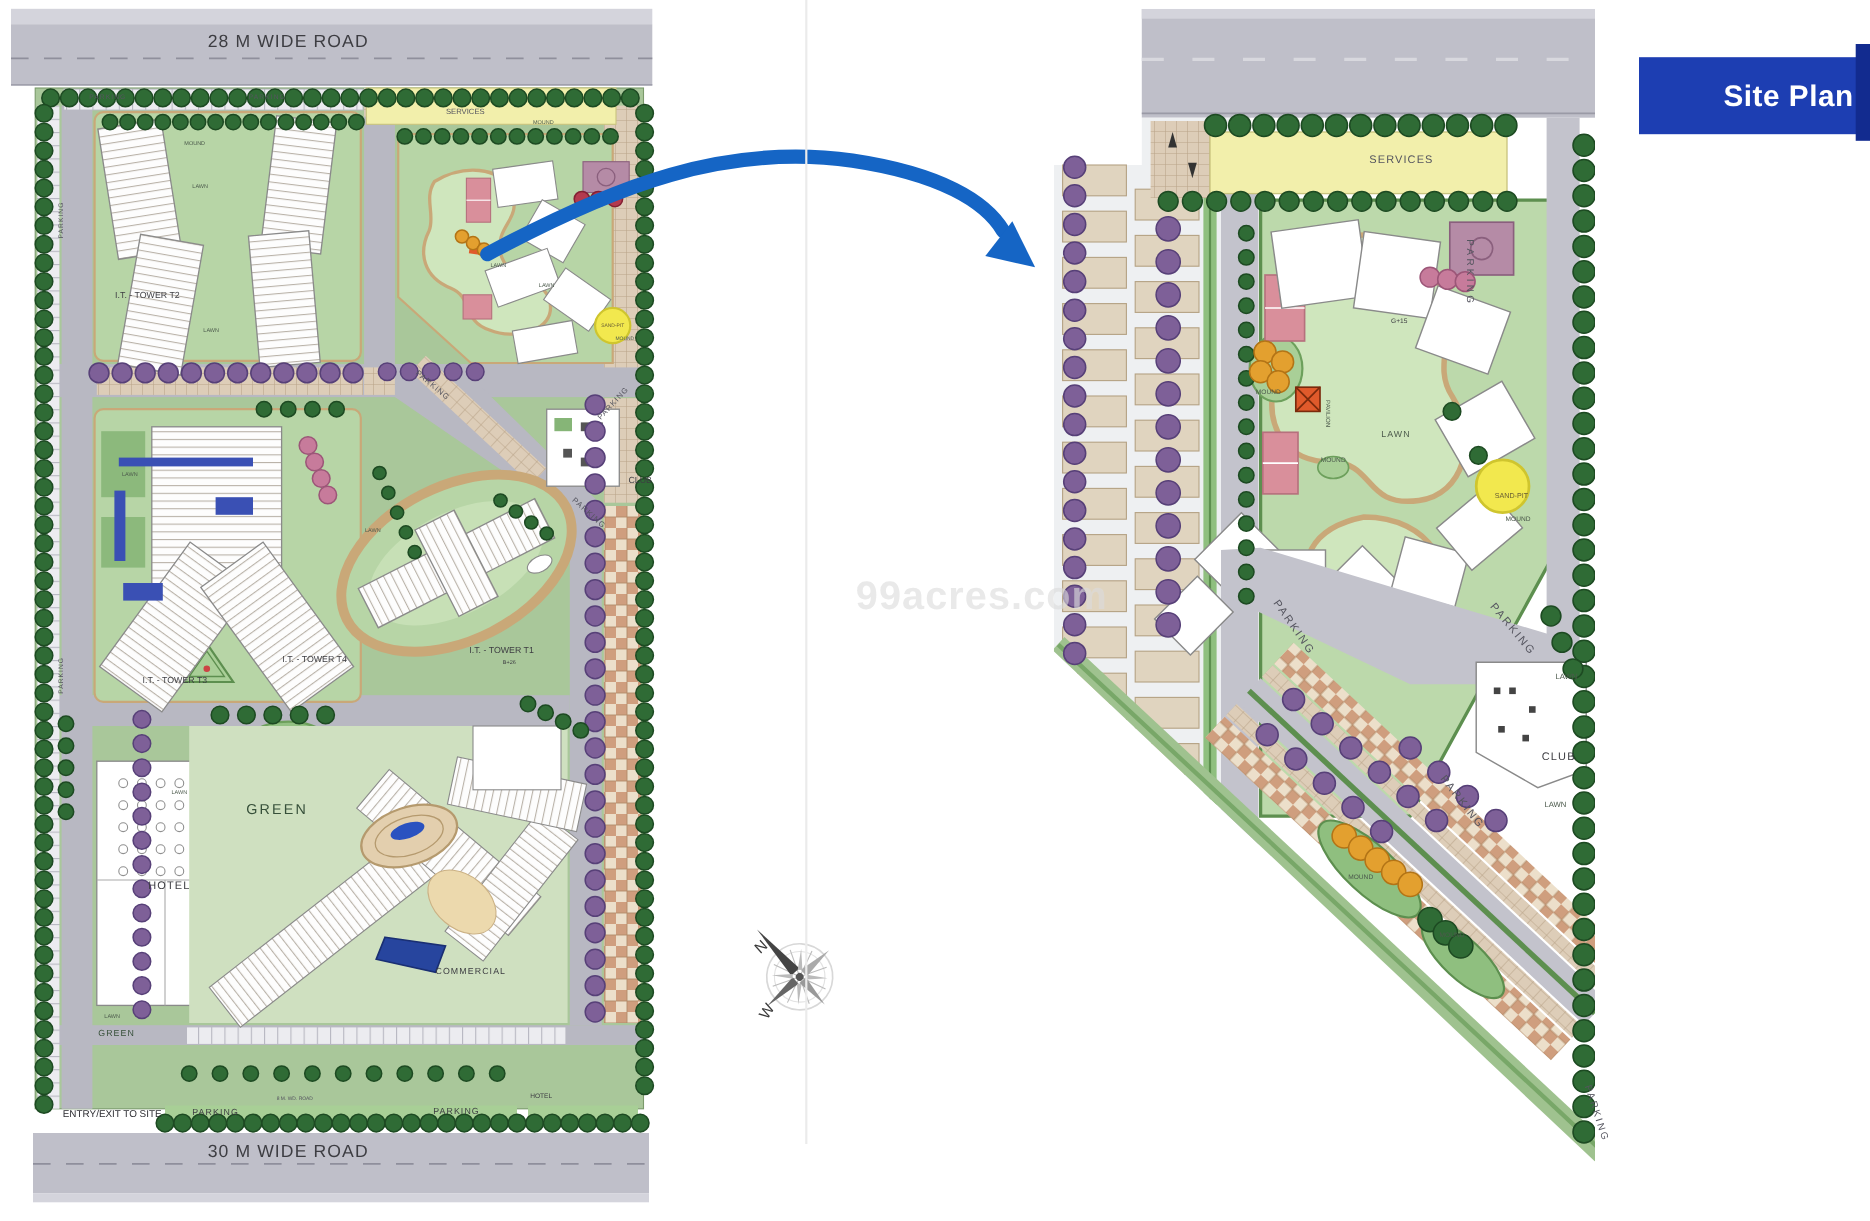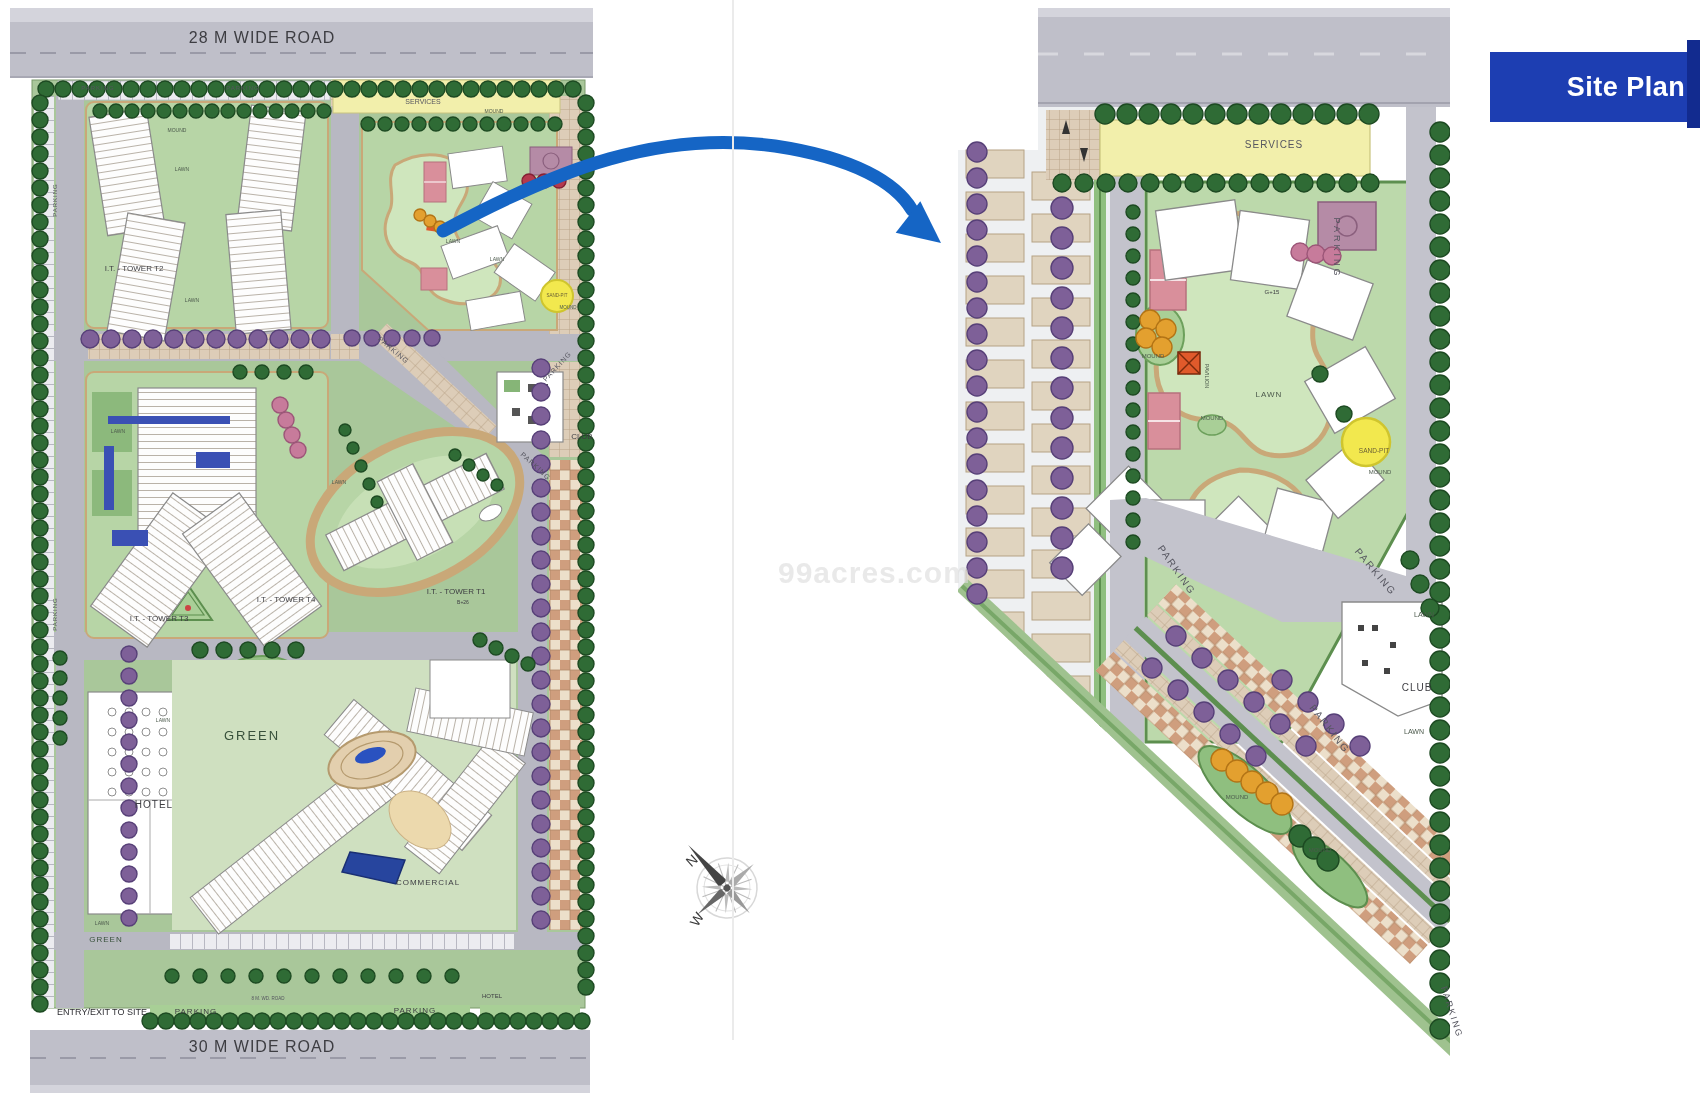--- a/index.html
+++ b/index.html
@@ -4,21 +4,21 @@
 <style>
   html,body{margin:0;padding:0;background:#ffffff;}
   body{width:1700px;height:1110px;position:relative;overflow:hidden;
        font-family:"Liberation Sans", sans-serif;}
   .stage{position:absolute;inset:0;border-radius:30px;}
   svg text{font-family:"Liberation Sans", sans-serif;}
   .badge{position:absolute;left:1490px;top:52px;width:182px;height:70px;
          display:flex;align-items:center;justify-content:center;
          color:#ffffff;font-size:27px;font-weight:700;letter-spacing:.5px;padding-left:45px;}
   .badge-edge{position:absolute;left:1687px;top:40px;width:13px;height:88px;}
-  .watermark{position:absolute;left:778px;top:556px;font-size:30px;font-weight:600;
+  .watermark{position:absolute;left:778px;top:521px;font-size:36px;font-weight:600;
              color:#dcdcdc;opacity:.62;letter-spacing:1px;}
   .foldline{position:absolute;left:732px;top:0;width:2px;height:1040px;background:#ebebeb;}
 </style>
 </head>
 <body>
 
 <div class="stage">
 
 <svg width="1700" height="1110" viewBox="0 0 1700 1110">
   <defs>

